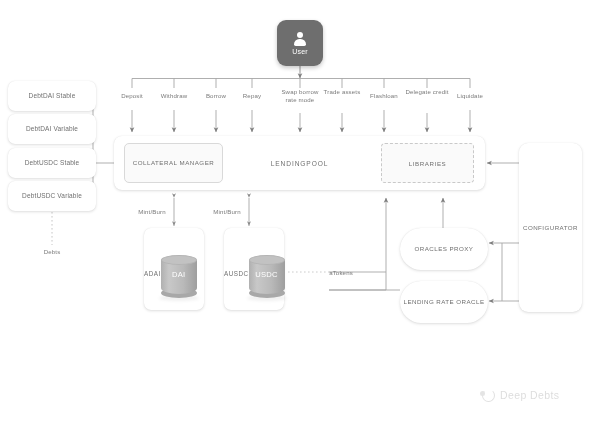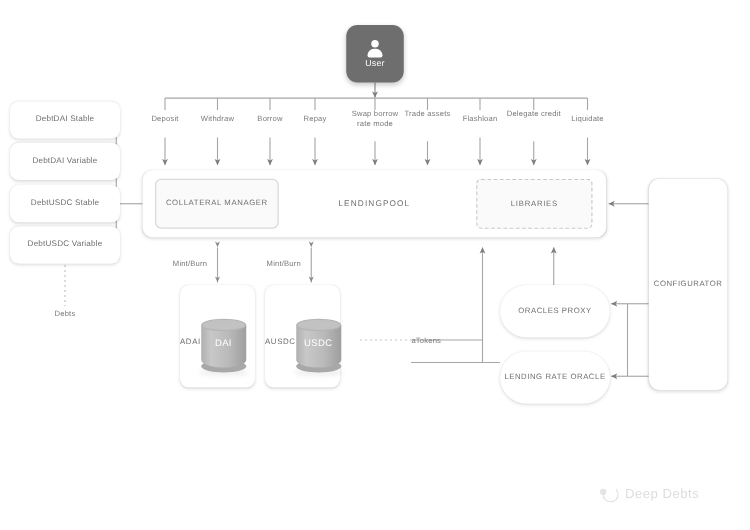--- a/index.html
+++ b/index.html
@@ -248,21 +248,21 @@
   <div class="card atoken" style="left:144px;">
     <div class="name">ADAI</div>
     <div class="cyl">
       <div class="shadow"></div>
         <div class="bot"></div>
         <div class="body"></div>
         <div class="top"></div>
       <div class="txt">DAI</div>
     </div>
   </div>
-  <div class="card atoken" style="left:212px;">
+  <div class="card atoken" style="left:224px;">
     <div class="name">AUSDC</div>
     <div class="cyl">
       <div class="shadow"></div>
         <div class="bot"></div>
         <div class="body"></div>
         <div class="top"></div>
       <div class="txt">USDC</div>
     </div>
   </div>
   <div class="flabel" style="left:317px;top:269px;width:48px;">aTokens</div>

